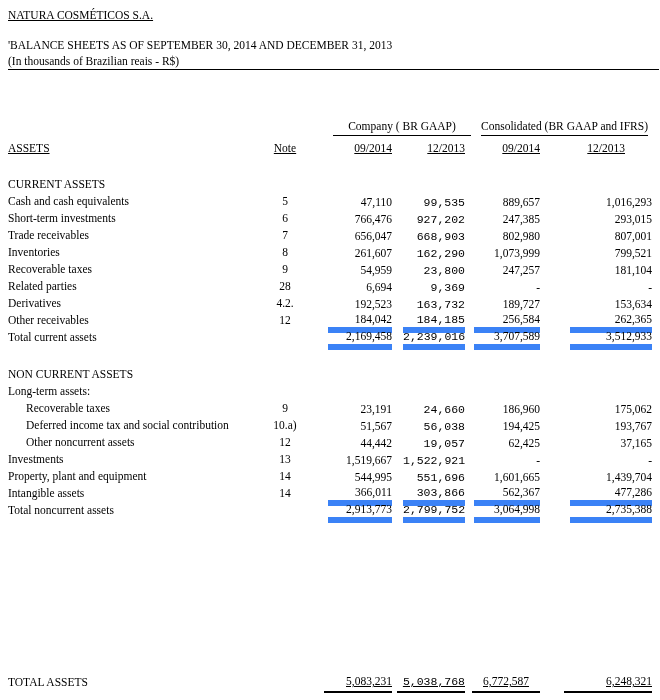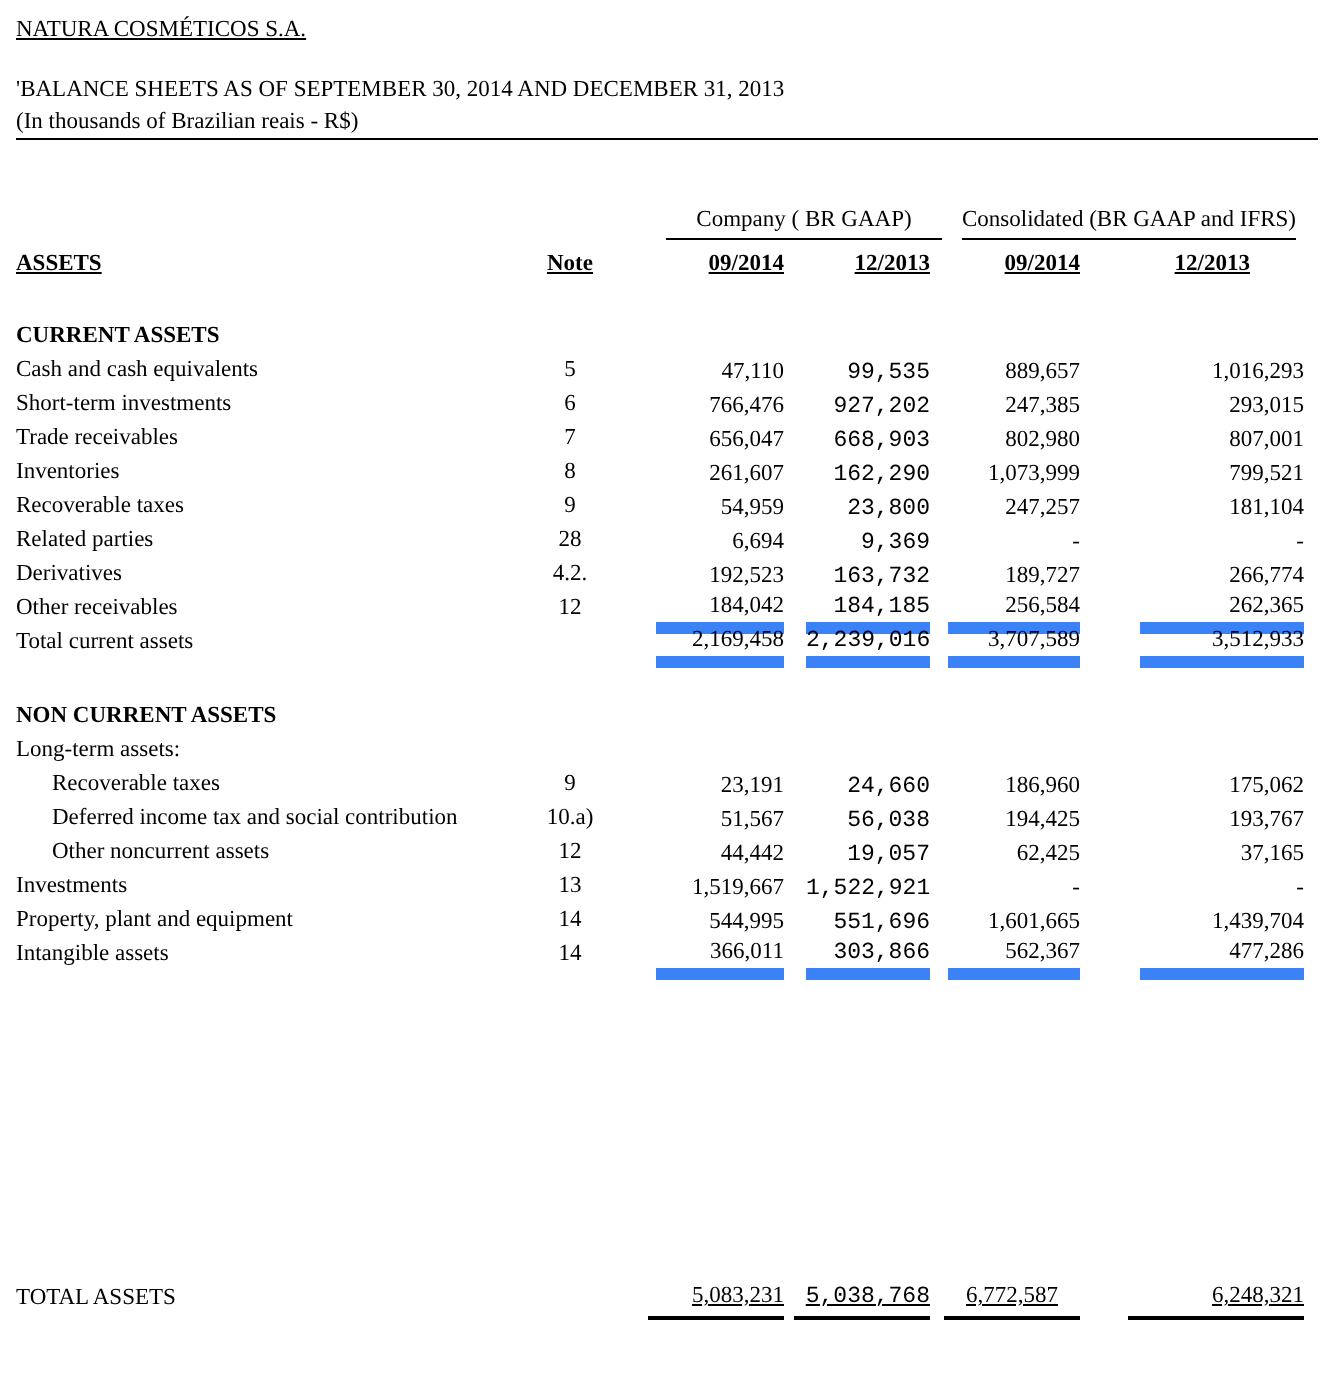--- a/index.html
+++ b/index.html
@@ -11,43 +11,43 @@
   }
   .page { width:660px; height:700px; padding:8px 12px 0 8px; overflow:hidden; }
 
   
   .company-name { line-height:14px; }
   .company-name span { text-decoration:underline; }
   .doc-title { margin-top:16px; line-height:14px; }
   .unit-rule { width:651px; border-bottom:1px solid #000; padding-bottom:1px; margin-top:3px; line-height:13px; }
 
   
-  .group-row { display:flex; margin-top:33px; height:17px; line-height:15px; }
+  .group-row { display:flex; margin-top:49px; height:17px; line-height:15px; }
   .group { border-bottom:1px solid #000; text-align:center; white-space:nowrap; }
   .g-company { margin-left:325px; width:144px; }
   .g-consol { margin-left:10px; width:173px; }
 
   
   .row {
     display:grid;
     grid-template-columns:247px 60px 77px 73px 75px 112px;
     width:644px; height:17px; line-height:17px;
   }
-  .head-row { margin-top:4px; height:18px;font-weight:bold; }
+  .head-row { margin-top:4px; height:18px; }
   .c.label { text-align:left; white-space:nowrap; }
   .c.note  { text-align:center; }
   .c.num   { text-align:right; }
   .u { text-decoration:underline; }
   .hdr-offset { display:inline-block; padding-right:27px; }
 
   .n { display:inline-block; text-align:right; line-height:15px; vertical-align:bottom; }
   .c1 .n { width:64px; } .c2 .n { width:62px;font-family:Liberation Mono, monospace; } .c3 .n { width:66px; } .c4 .n { width:82px; }
   .rb .n { border-bottom:6px solid #3b82f6; }
 
-  .heading { white-space:nowrap;font-weight:bold; }
+  .heading { white-space:nowrap; }
   .gap1 { margin-top:18px; }
   .gap2 { margin-top:20px; }
   .indent .label { padding-left:18px; }
 
   
   .gt { margin-top:155px; height:24px; }
   .gt .n { border-bottom:2.5px solid #000; padding-bottom:2px; }
   .gt .c1 .n { width:68px; } .gt .c2 .n { width:68px; } .gt .c3 .n { width:68px;text-align:center; } .gt .c4 .n { width:88px; }
   .gt .uv { text-decoration:underline; }
 </style>
@@ -143,21 +143,21 @@
         <div class="c num c2"><span class="n">9,369</span></div>
         <div class="c num c3"><span class="n">-</span></div>
         <div class="c num c4"><span class="n">-</span></div>
       </div>
       <div class="row">
         <div class="c label">Derivatives</div>
         <div class="c note">4.2.</div>
         <div class="c num c1"><span class="n">192,523</span></div>
         <div class="c num c2"><span class="n">163,732</span></div>
         <div class="c num c3"><span class="n">189,727</span></div>
-        <div class="c num c4"><span class="n">266,774</span></div>
+        <div class="c num c4"><span class="n">153,634</span></div>
       </div>
       <div class="row rb">
         <div class="c label">Other receivables</div>
         <div class="c note">12</div>
         <div class="c num c1"><span class="n">184,042</span></div>
         <div class="c num c2"><span class="n">184,185</span></div>
         <div class="c num c3"><span class="n">256,584</span></div>
         <div class="c num c4"><span class="n">262,365</span></div>
       </div>
       <div class="row rb">
@@ -220,20 +220,28 @@
         <div class="c num c4"><span class="n">1,439,704</span></div>
       </div>
       <div class="row rb">
         <div class="c label">Intangible assets</div>
         <div class="c note">14</div>
         <div class="c num c1"><span class="n">366,011</span></div>
         <div class="c num c2"><span class="n">303,866</span></div>
         <div class="c num c3"><span class="n">562,367</span></div>
         <div class="c num c4"><span class="n">477,286</span></div>
       </div>
+      <div class="row rb">
+        <div class="c label">Total noncurrent assets</div>
+        <div class="c note"></div>
+        <div class="c num c1"><span class="n">2,913,773</span></div>
+        <div class="c num c2"><span class="n">2,799,752</span></div>
+        <div class="c num c3"><span class="n">3,064,998</span></div>
+        <div class="c num c4"><span class="n">2,735,388</span></div>
+      </div>
     </div>
 
   <div class="row gt">
     <div class="c label">TOTAL ASSETS</div>
     <div class="c note"></div>
     <div class="c num c1">
       <span class="n"><span class="uv">5,083,231</span></span>
     </div>
     <div class="c num c2">
       <span class="n"><span class="uv">5,038,768</span></span>

